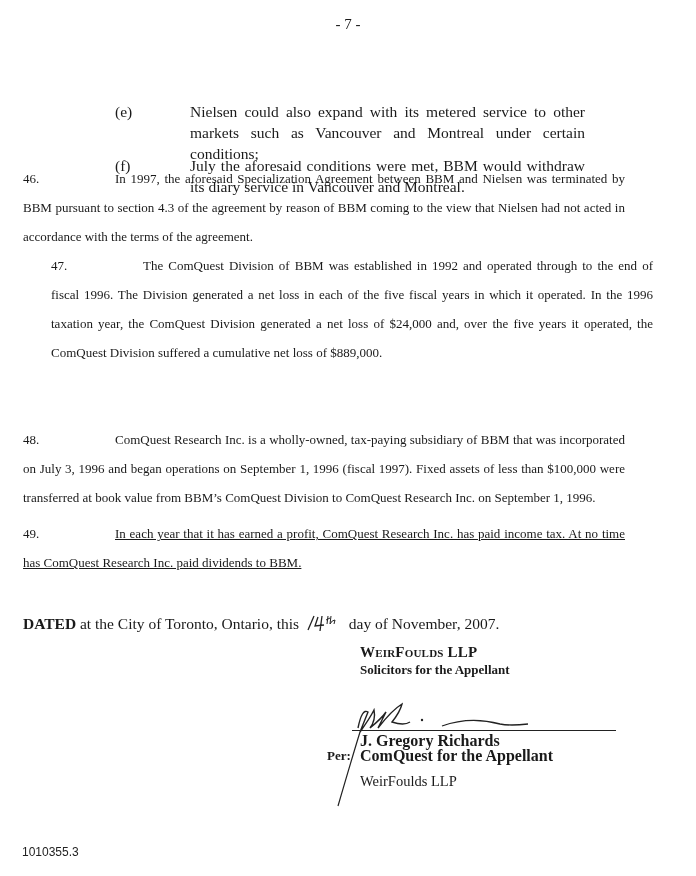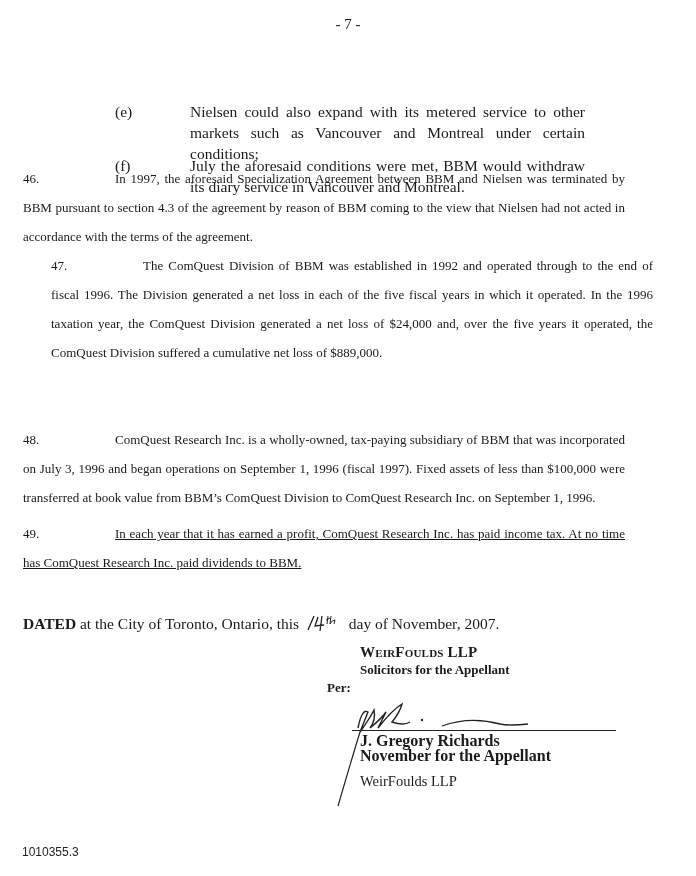--- a/index.html
+++ b/index.html
@@ -37,21 +37,21 @@
     }
     .dated b { font-weight: bold; }
     .handwritten {
       display: inline-block; width: 38px; height: 18px; vertical-align: -3px; margin: 0 2px;
     }
 
     .firm-block { position: absolute; top: 643px; left: 360px; font-size: 14px; line-height: 18px; }
     .firm-name { font-weight: bold; font-variant: small-caps; font-size: 15px; letter-spacing: 0.2px; }
     .firm-role { font-weight: bold; font-size: 13px; }
 
-    .per-label { position: absolute; top: 680px; left: 327px; font-size: 13px; font-weight: bold; }
+    .per-label { position: absolute; top: 748px; left: 327px; font-size: 13px; font-weight: bold; }
     .signature { position: absolute; top: 688px; left: 330px; width: 320px; height: 130px; }
     .sig-line { position: absolute; top: 730px; left: 352px; width: 264px; height: 1px; background: #222; }
 
     .counsel-block { position: absolute; top: 733px; left: 360px; font-size: 16px; line-height: 15px; font-weight: bold; }
     .address-block { position: absolute; top: 772px; left: 360px; font-size: 14.5px; line-height: 18px; }
 
     .doc-id {
       position: absolute; top: 845px; left: 22px; font-family: "Liberation Sans", "DejaVu Sans", sans-serif;
       font-size: 12px; color: #222;
     }
@@ -101,20 +101,20 @@
 <svg class="signature" viewBox="0 0 320 130">
   <path d="M28 40 Q32 20 38 24 Q34 34 30 44 Q40 30 44 22 Q46 32 40 40 Q52 30 56 24 L48 40 Q62 22 72 16 Q70 24 62 34 Q74 38 80 34" stroke="#222" stroke-width="1.4" fill="none"></path>
   <circle cx="92" cy="32" r="1.2" fill="#222"></circle>
   <path d="M112 38 Q140 28 170 36 Q180 38 198 36" stroke="#222" stroke-width="1.3" fill="none"></path>
   <path d="M30 44 Q22 70 8 118" stroke="#222" stroke-width="1.2" fill="none"></path>
 </svg>
 <div class="sig-line"></div>
 
 <div class="counsel-block">
   <div>J. Gregory Richards</div>
-  <div>November for the Appellant</div>
+  <div>ComQuest for the Appellant</div>
 </div>
 
 <div class="address-block">
   <div>WeirFoulds LLP</div>
 </div>
 
 <div class="doc-id">1010355.3</div>
 
 </body></html>

